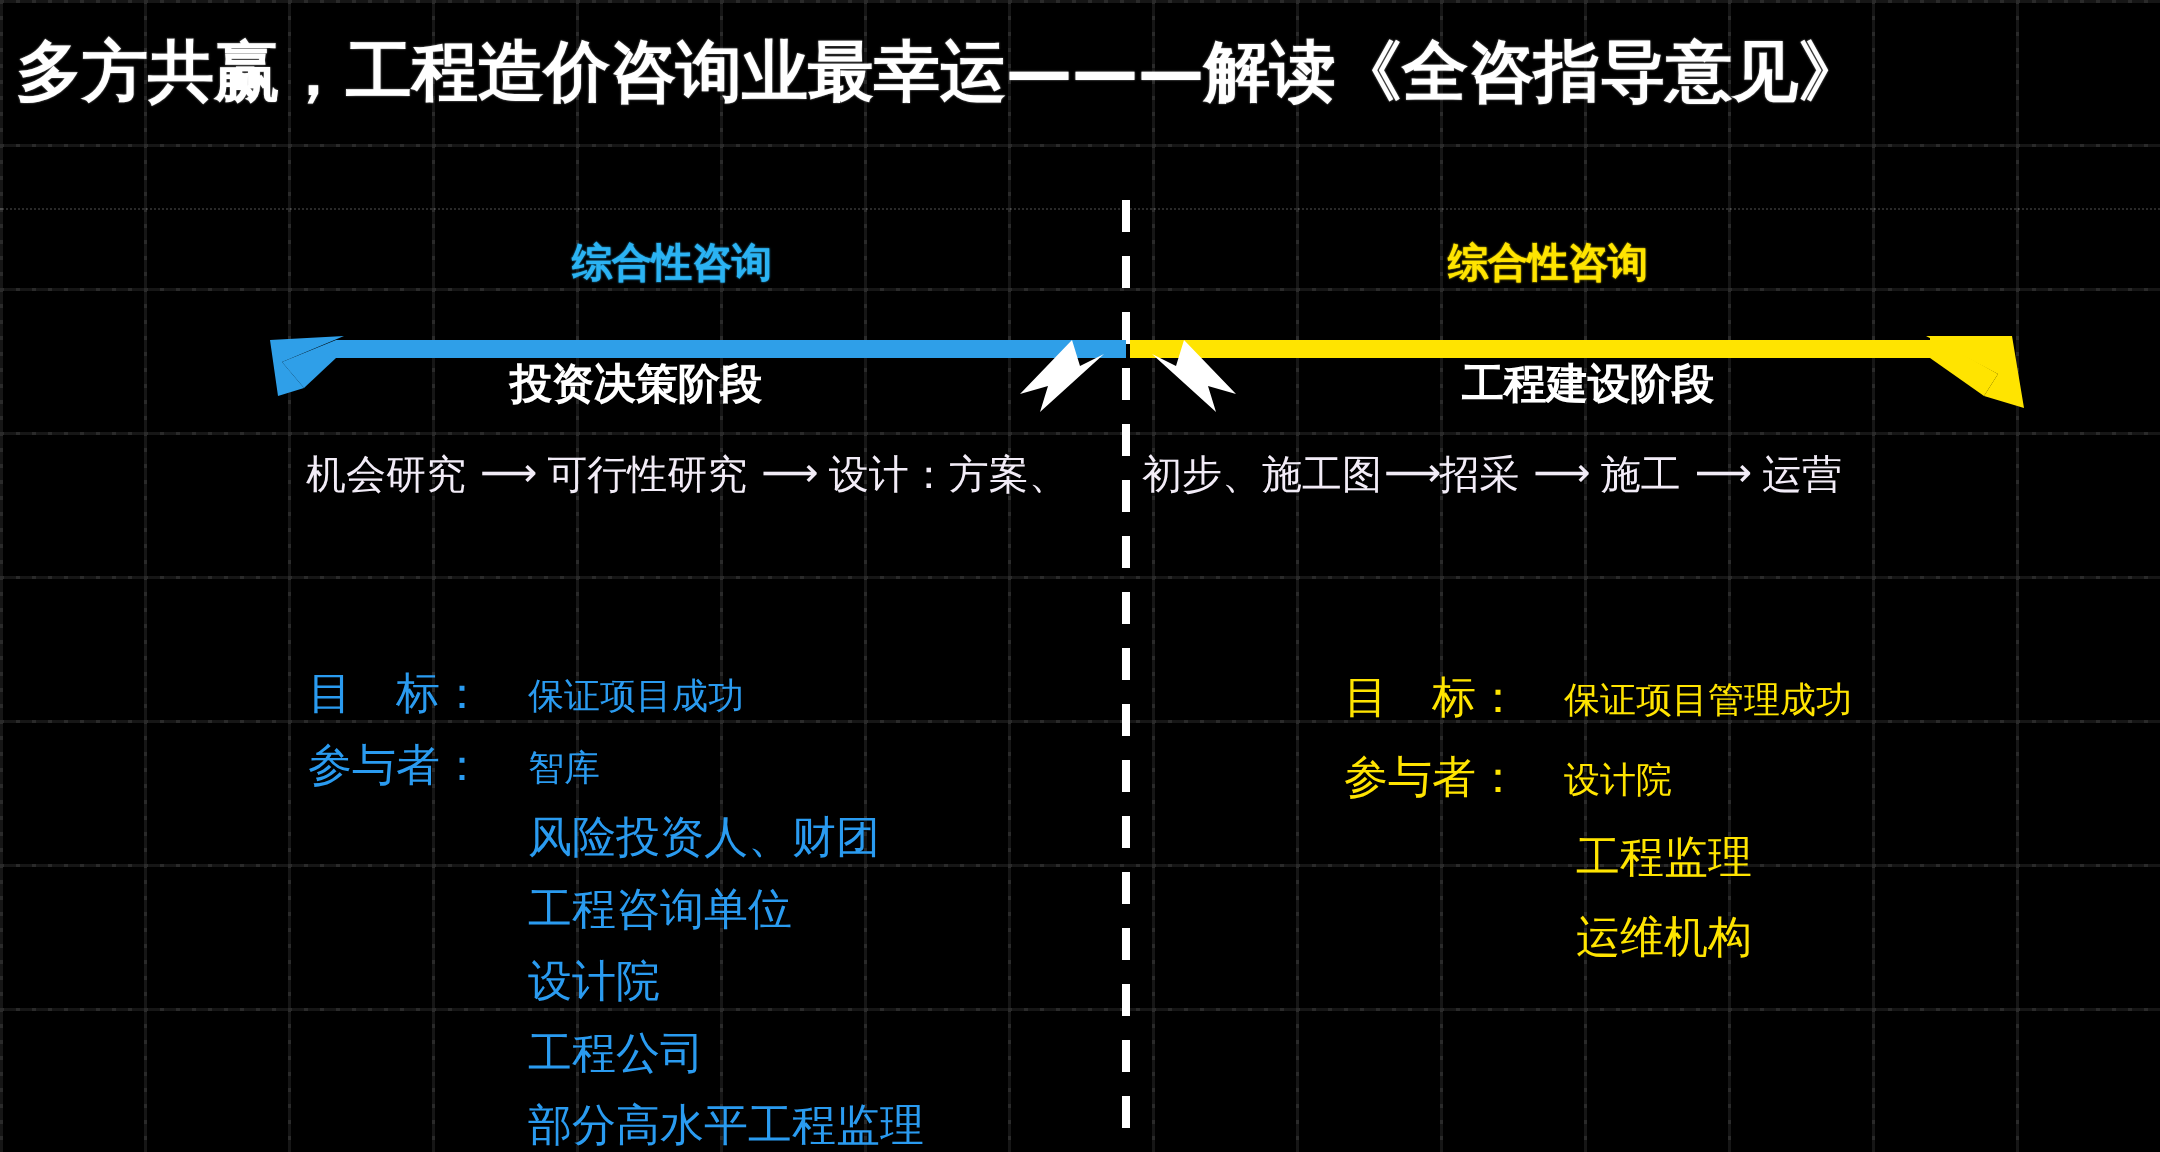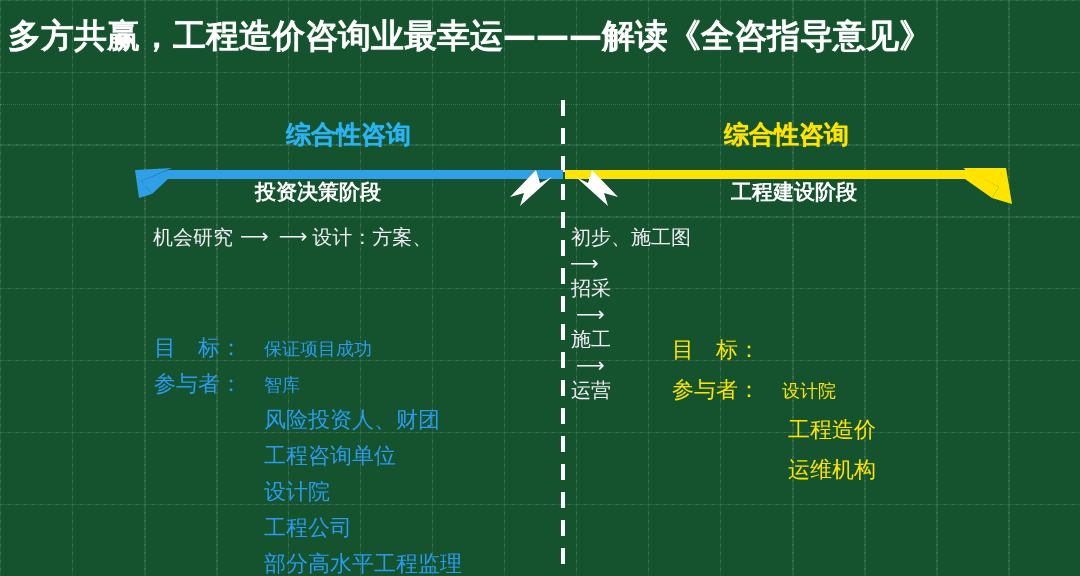--- a/index.html
+++ b/index.html
@@ -10,21 +10,21 @@
     width: 1080px;
     height: 576px;
     overflow: hidden;
     font-family: "DejaVu Sans", "Liberation Sans", sans-serif;
   }
 
   .slide {
     position: relative;
     width: 1080px;
     height: 576px;
-    background: #14532d;
+    background: #000000;
     overflow: hidden;
   }
 
   
   .grid-overlay {
     position: absolute;
     inset: 0;
     background-image:
       repeating-linear-gradient(to right,
         rgba(255,255,255,0.085) 0px, rgba(255,255,255,0.085) 2px,
@@ -84,21 +84,21 @@
       to bottom,
       #ffffff 0px, #ffffff 16px,
       rgba(0,0,0,0) 16px, rgba(0,0,0,0) 28px);
     z-index: 4;
   }
 
   
   .sec-head {
     position: absolute;
     top: 118px;
-    font-size: 25px;
+    font-size: 20px;
     font-weight: bold;
     white-space: nowrap;
     z-index: 5;
   }
   .sec-head.left {
     left: 286px;
     color: #2bb3f3;
     text-shadow: 0 0 1px #2bb3f3;
   }
   .sec-head.right {
@@ -137,21 +137,21 @@
     top: 224px;
     height: 34px;
     display: flex;
     align-items: flex-start;
     color: #f2ecf7;
     font-size: 20px;
     white-space: nowrap;
     z-index: 5;
   }
   .chain.left  { left: 152px; }
-  .chain.right { left: 570px; flex-direction: column; }
+  .chain.right { left: 570px; }
   .chain .node { padding: 0 1px; }
   .chain .arrow {
     display: inline-block;
     margin: 0 6px;
     color: #f2ecf7;
     font-size: 20px;
     letter-spacing: -2px;
   }
   .chain .arrow.tight { margin: 0 0px; }
 
@@ -236,20 +236,21 @@
       </g>
     </svg>
   </div>
 
   <div class="phase-label left">投资决策阶段</div>
   <div class="phase-label right">工程建设阶段</div>
 
   <div class="chain left">
     <span class="node">机会研究</span>
     <span class="arrow">⟶</span>
+    <span class="node">可行性研究</span>
     <span class="arrow">⟶</span>
     <span class="node">设计：方案、</span>
   </div>
 
   <div class="chain right">
     <span class="node">初步、施工图</span>
     <span class="arrow tight">⟶</span>
     <span class="node">招采</span>
     <span class="arrow">⟶</span>
     <span class="node">施工</span>
@@ -272,24 +273,25 @@
       <div class="item">设计院</div>
       <div class="item">工程公司</div>
       <div class="item">部分高水平工程监理</div>
 
     </div>
   </div>
 
   <div class="detail right">
     <div class="row">
       <span class="lbl goal">目　标：</span>
+      <span class="val">保证项目管理成功</span>
     </div>
     <div class="row">
       <span class="lbl">参与者：</span>
       <span class="val">设计院</span>
     </div>
     <div class="extra-list">
-      <div class="item">工程造价</div>
+      <div class="item">工程监理</div>
       <div class="item">运维机构</div>
     </div>
   </div>
 
 </div>
 
 </body></html>

